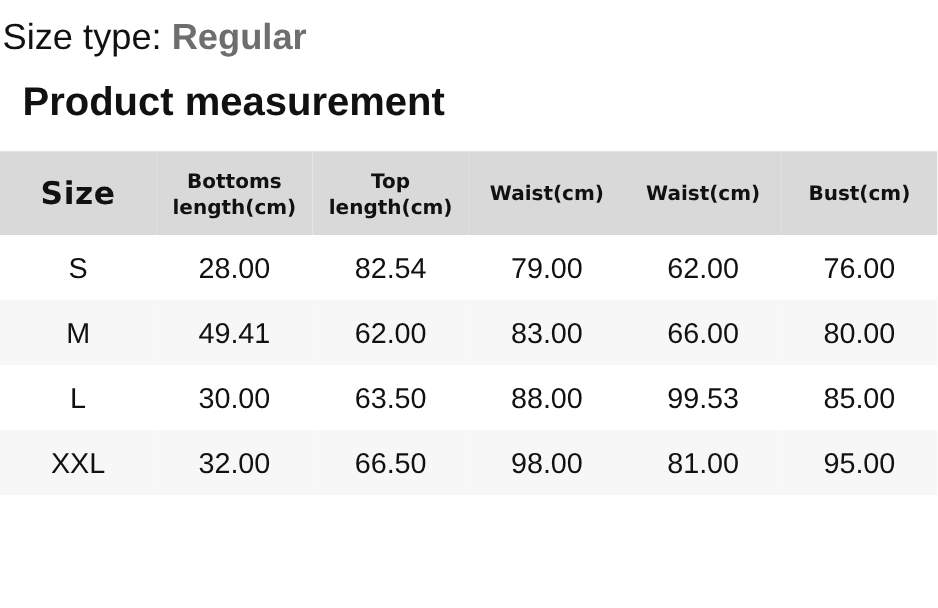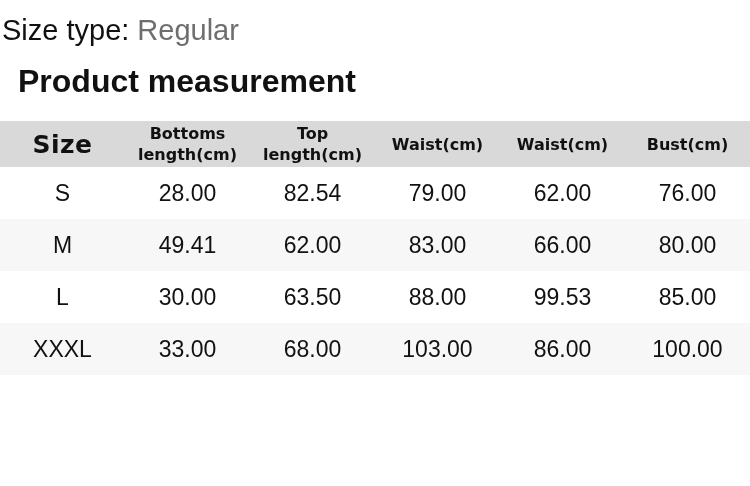--- a/index.html
+++ b/index.html
@@ -22,41 +22,41 @@
     margin: 13px 0 0 2px;
     font-size: 29px;
     line-height: 34px;
     white-space: nowrap;
   }
   .size-type-label {
     font-weight: 400;
     color: var(--text);
   }
   .size-type-value {
-    font-weight: 400;
+    font-weight: 700;
     color: var(--muted-text);
     margin-left: 8px;
   }
   .section-title {
     margin: 15px 0 0 18px;
     font-size: 32px;
     line-height: 38px;
     font-weight: 700;
     color: var(--text);
   }
   table.measurement {
     margin-top: 21px;
     width: 750px;
     border-collapse: collapse;
     table-layout: fixed;
   }
   table.measurement col { width: 125px; }
   table.measurement thead th {
     background: var(--header-bg);
-    height: 46px;
+    height: 67px;
     vertical-align: middle;
     text-align: center;
     font-family: "DejaVu Sans", sans-serif;
     font-weight: 700;
     font-size: 16px;
     line-height: 21px;
     color: var(--text);
     padding: 0 6px;
   }
   table.measurement thead th.size-col {
@@ -123,21 +123,21 @@
     </tr>
     <tr>
       <td>L</td>
       <td>30.00</td>
       <td>63.50</td>
       <td>88.00</td>
       <td>99.53</td>
       <td>85.00</td>
     </tr>
     <tr>
-      <td>XXXL</td>
-      <td>33.00</td>
-      <td>68.00</td>
-      <td>103.00</td>
-      <td>86.00</td>
-      <td>100.00</td>
+      <td>XXL</td>
+      <td>32.00</td>
+      <td>66.50</td>
+      <td>98.00</td>
+      <td>81.00</td>
+      <td>95.00</td>
     </tr>
   </tbody>
 </table>
 
 </body></html>

